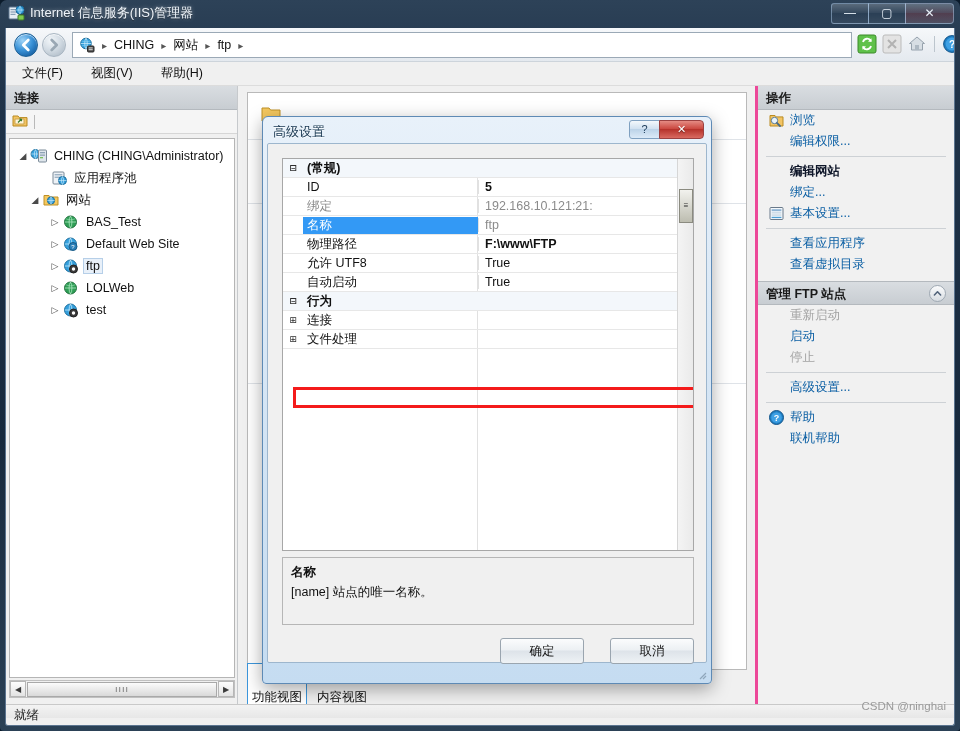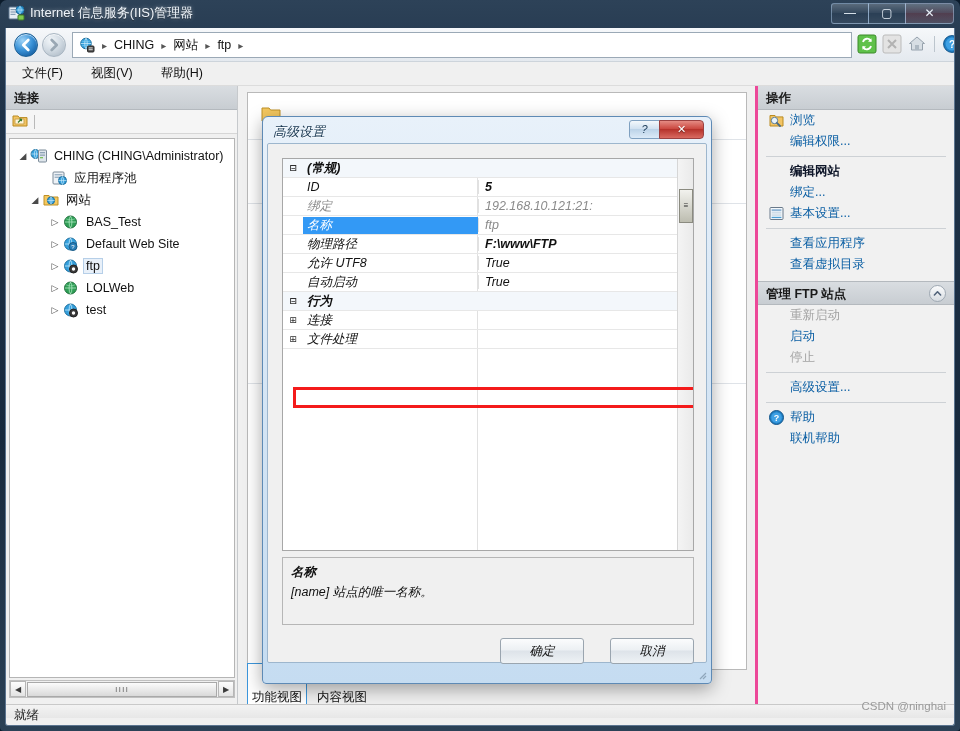--- a/index.html
+++ b/index.html
@@ -209,21 +209,20 @@
   }
 
   
   #dialog {
     position: absolute; left: 256px; top: 88px; width: 450px; height: 568px;
     background: linear-gradient(180deg,#e8f1fa 0%,#d3e4f4 55%,#c5dcf1 100%);
     border: 1px solid #5e8ab5;
     border-radius: 6px 6px 4px 4px;
     box-shadow: 0 5px 18px rgba(0,0,0,.35);
     padding: 0;
-    font-style: italic;
   }
   #dlg-title {
     position:absolute; left: 10px; top: 6px; font-size: 13px; color:#16354f;
     text-shadow: 0 1px 0 rgba(255,255,255,.8);
   }
   #dlg-btns { position:absolute; right: 7px; top: 3px; display:flex; }
   .dbtn {
     width: 31px; height: 19px; font-size: 11px; line-height: 17px; text-align:center;
     border: 1px solid #7fa0c0; color:#1b3a57;
     background: linear-gradient(180deg,#f3f8fc,#cfe0f0 48%,#bcd3e8 50%,#dbeaf8);

